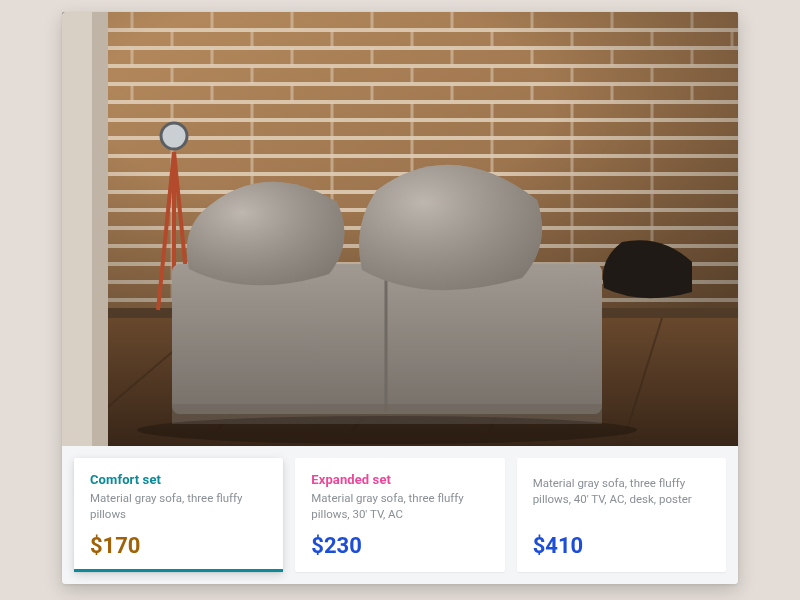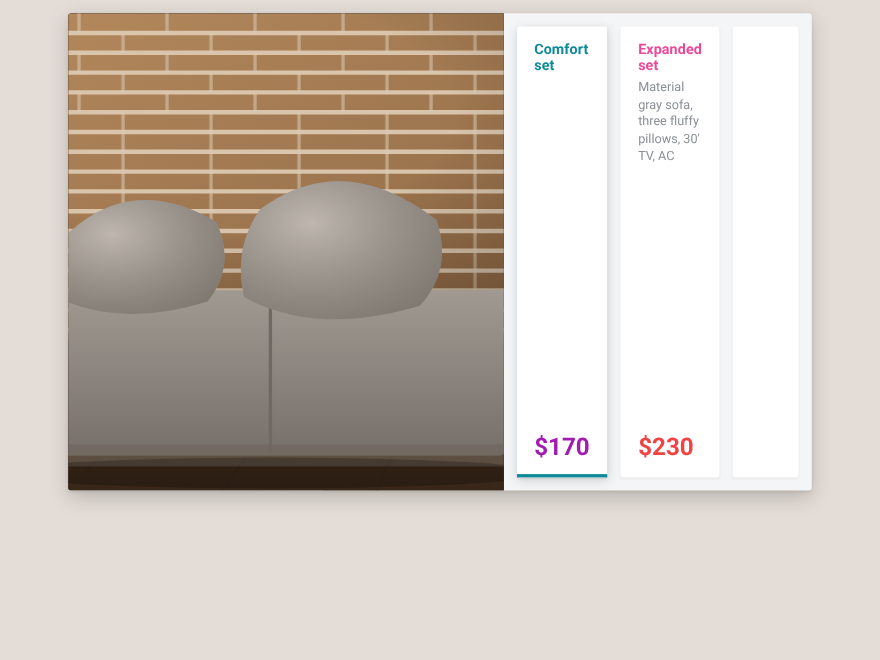--- a/index.html
+++ b/index.html
@@ -12,21 +12,21 @@
     justify-content: center;
   }
   .card {
     width: 676px;
     margin-top: 12px;
     background: #f4f5f6;
     border-radius: 3px;
     box-shadow: 0 6px 18px rgba(0,0,0,0.18), 0 1px 3px rgba(0,0,0,0.08);
     overflow: hidden;
     display: flex;
-    flex-direction: row;
+    flex-direction: column;
   }
   .hero {
     height: 434px;
     position: relative;
     overflow: hidden;
     background: #3b2f27;
   }
   svg.hero-svg { display: block; width: 100%; height: 100%; }
   .options {
     display: flex;
@@ -59,23 +59,23 @@
     margin-top: 4px;
     font-size: 11.5px;
     line-height: 1.35;
     color: #8a9096;
   }
   .option .price {
     margin-top: auto;
     padding-top: 10px;
     font-size: 22px;
     font-weight: 700;
-    color: #ef4444;
-  }
-  .option.selected .price { color: #a21caf; }
+    color: #1d4ed8;
+  }
+  .option.selected .price { color: #a16207; }
   .option .underline {
     position: absolute;
     left: 0; right: 0; bottom: 0;
     height: 3px;
     background: #0c8a99;
     display: none;
   }
   .option.selected .underline { display: block; }
 </style>
 </head>
@@ -232,26 +232,29 @@
           <stop offset="0" stop-color="#c7c0b8" stop-opacity="0.8"></stop>
           <stop offset="1" stop-color="#6e6860" stop-opacity="0.6"></stop>
         </radialGradient>
       </defs>
     </svg>
   </div>
 
   <div class="options">
     <div class="option selected">
       <div class="title">Comfort set</div>
+      <div class="desc">Material gray sofa, three fluffy pillows</div>
       <div class="price">$170</div>
       <div class="underline"></div>
     </div>
     <div class="option">
       <div class="title">Expanded set</div>
       <div class="desc">Material gray sofa, three fluffy pillows, 30' TV, AC</div>
       <div class="price">$230</div>
 
     </div>
     <div class="option">
+      <div class="desc">Material gray sofa, three fluffy pillows, 40' TV, AC, desk, poster</div>
+      <div class="price">$410</div>
 
     </div>
   </div>
 </div>
 
 </body></html>

